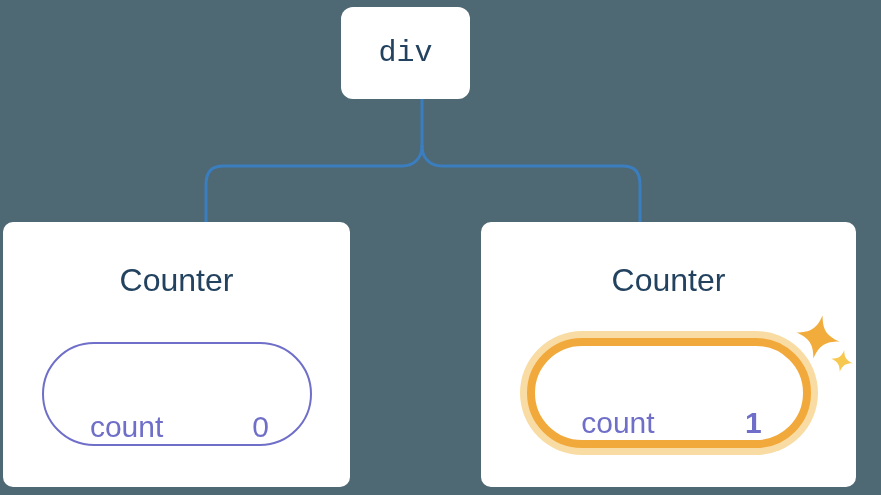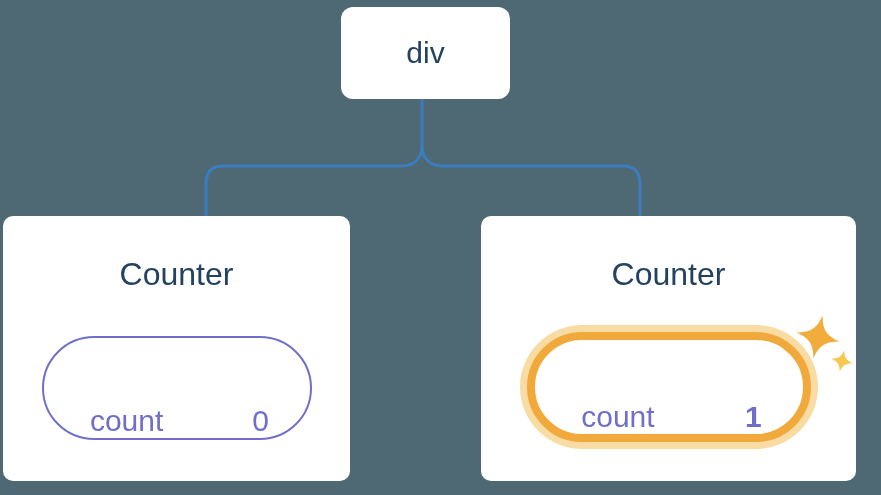--- a/index.html
+++ b/index.html
@@ -22,33 +22,34 @@
   .connector-svg path {
     fill: none;
     stroke: var(--connector, #3B7EC0);
     stroke-width: 3;
     stroke-linecap: round;
   }
   .root-node {
     position: absolute;
     left: 341px;
     top: 7px;
-    width: 169px;
+    width: 129px;
     height: 92px;
     background: var(--card-bg, #fff);
     border-radius: 12px;
     display: flex;
     align-items: center;
     justify-content: center;
     font-size: 30px;
     color: var(--title-text, #23425F);
+    font-family: Liberation Mono, monospace;
   }
   .card {
     position: absolute;
-    top: 216px;
+    top: 222px;
     height: 265px;
     background: var(--card-bg, #fff);
     border-radius: 10px;
     display: flex;
     flex-direction: column;
     align-items: center;
     box-sizing: border-box;
     padding-top: 40px;
   }
   .card.left  { left: 3px;   width: 347px; }

